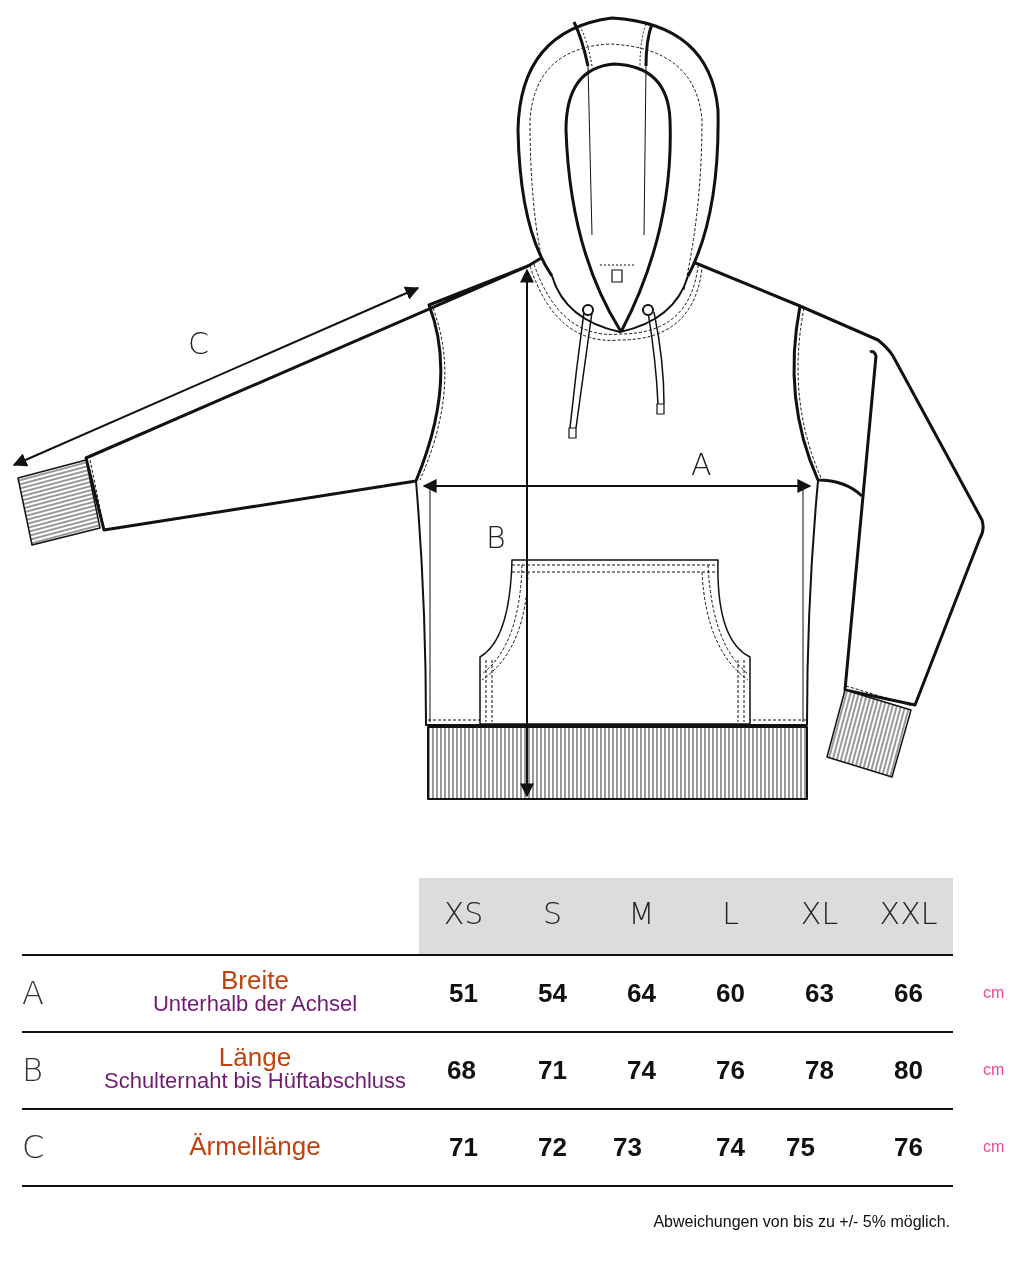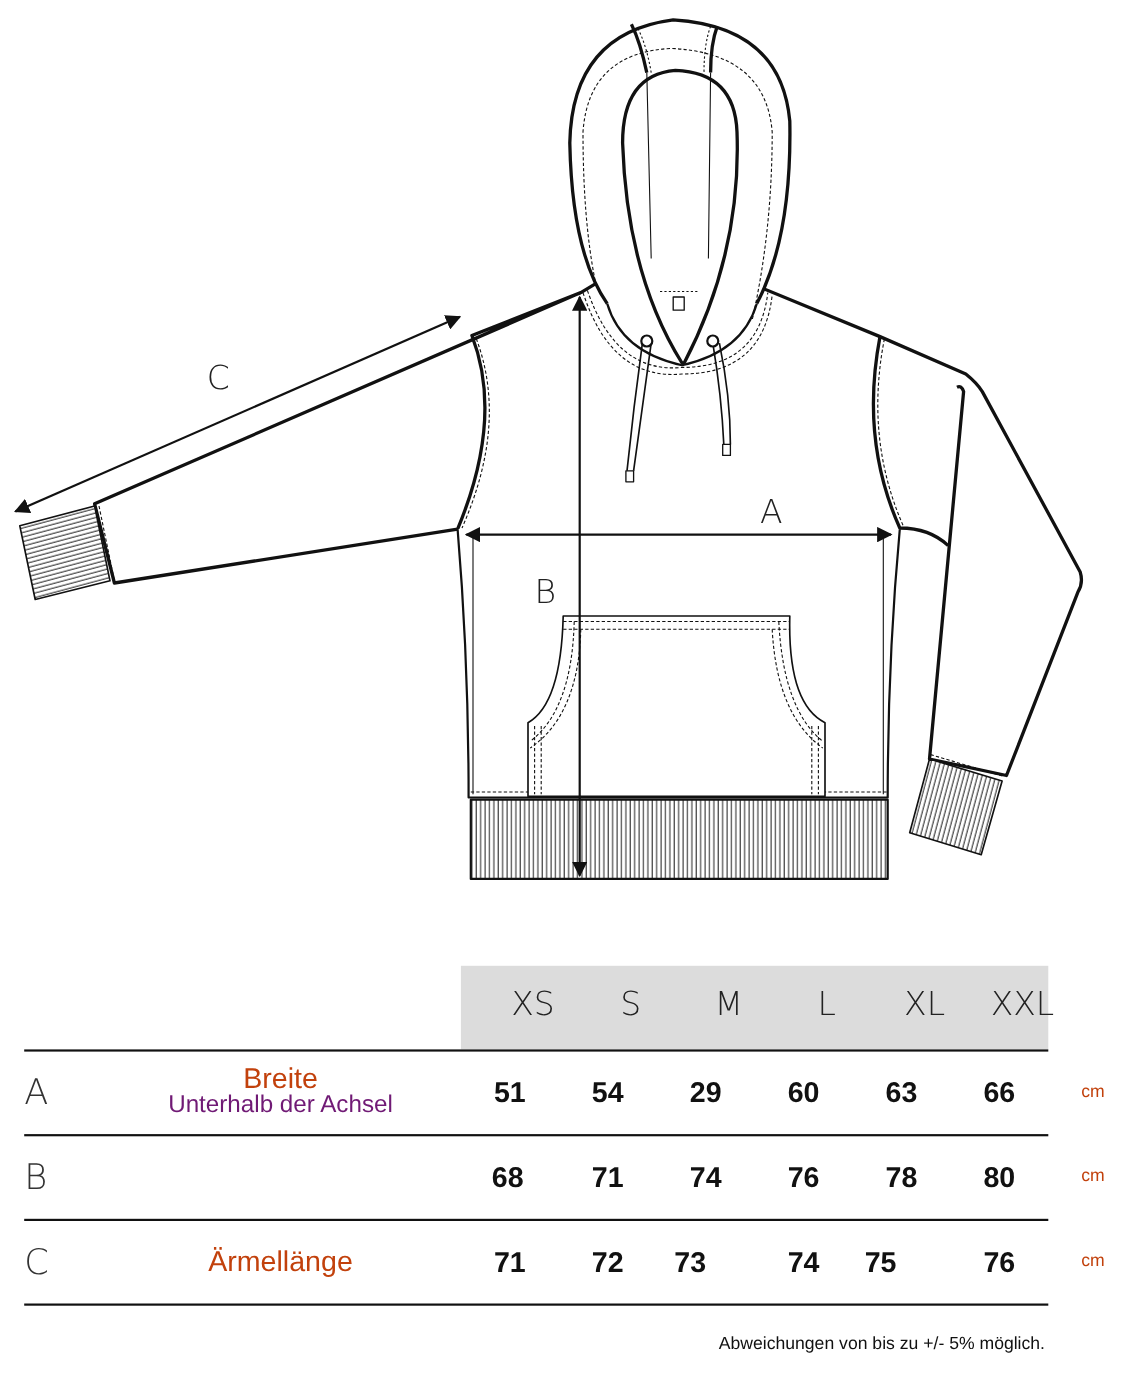--- a/index.html
+++ b/index.html
@@ -2,29 +2,29 @@
 <html><head>
 <meta charset="utf-8">
 <style>
   html, body { margin:0; padding:0; background:#ffffff; }
   body { width:1020px; height:1267px; position:relative; overflow:hidden; font-family:"Liberation Sans", sans-serif; color:#1a1a1a; }
   #drawing { position:absolute; left:0; top:0; width:1020px; height:820px; }
   .lbl { font-family:"DejaVu Sans", sans-serif; font-weight:200; font-size:30px; fill:#222; }
   
   #size-table { position:absolute; left:0; top:878px; width:1020px; }
   .hdr { position:absolute; left:419px; top:0; width:534px; height:76px; background:#dcdcdc; }
-  .hdr-cell { position:absolute; top:18px; width:89px; text-align:center; font-family:"DejaVu Sans", sans-serif; font-weight:200; font-size:30px; color:#222;margin-left:21px; }
+  .hdr-cell { position:absolute; top:18px; width:89px; text-align:center; font-family:"DejaVu Sans", sans-serif; font-weight:200; font-size:30px; color:#222; }
   .rule { position:absolute; left:22px; width:931px; height:2px; background:#111; }
   .row { position:absolute; left:0; width:1020px; height:76px; }
   .letter { position:absolute; left:22px; top:18px; font-family:"DejaVu Sans", sans-serif; font-weight:200; font-size:32px; color:#333; }
   .mname { position:absolute; left:95px; width:320px; text-align:center; }
   .mtitle { font-size:26px; color:#c2410c; line-height:28px; }
   .msub { font-size:22px; color:#701a75; line-height:20px; }
   .val { position:absolute; top:22px; width:89px; text-align:center; font-size:26px; color:#111;font-weight:bold; }
-  .unit { position:absolute; left:983px; top:28px; font-size:16px; color:#c2410c; }
+  .unit { position:absolute; left:983px; top:28px; font-size:16px; color:#ec4899; }
   #footnote { position:absolute; right:70px; top:1211px; text-align:right; font-size:16px; line-height:21px; color:#111; }
 </style>
 </head>
 <body>
 
 <svg id="drawing" viewBox="0 0 1020 820" xmlns="http://www.w3.org/2000/svg">
   <defs>
     <pattern id="ribV" width="4" height="10" patternUnits="userSpaceOnUse">
       <rect width="4" height="10" fill="#fff"></rect>
       <line x1="1" y1="0" x2="1" y2="10" stroke="#555" stroke-width="1.2"></line>
@@ -116,30 +116,34 @@
   <div class="rule" style="top:76px"></div>
 
   <div class="row" style="top:78px">
     <div class="letter">A</div>
     <div class="mname" style="top:10px">
       <div class="mtitle">Breite</div>
       <div class="msub">Unterhalb der Achsel</div>
     </div>
     <div class="val" style="left:419px">51</div>
     <div class="val" style="left:508px">54</div>
-    <div class="val" style="left:597px">29</div>
+    <div class="val" style="left:597px">64</div>
     <div class="val" style="left:686px">60</div>
     <div class="val" style="left:775px">63</div>
     <div class="val" style="left:864px">66</div>
     <div class="unit">cm</div>
   </div>
   <div class="rule" style="top:153px"></div>
 
   <div class="row" style="top:155px">
     <div class="letter">B</div>
+    <div class="mname" style="top:10px">
+      <div class="mtitle">Länge</div>
+      <div class="msub">Schulternaht bis Hüftabschluss</div>
+    </div>
     <div class="val" style="left:417px">68</div>
     <div class="val" style="left:508px">71</div>
     <div class="val" style="left:597px">74</div>
     <div class="val" style="left:686px">76</div>
     <div class="val" style="left:775px">78</div>
     <div class="val" style="left:864px">80</div>
     <div class="unit">cm</div>
   </div>
   <div class="rule" style="top:230px"></div>
 

